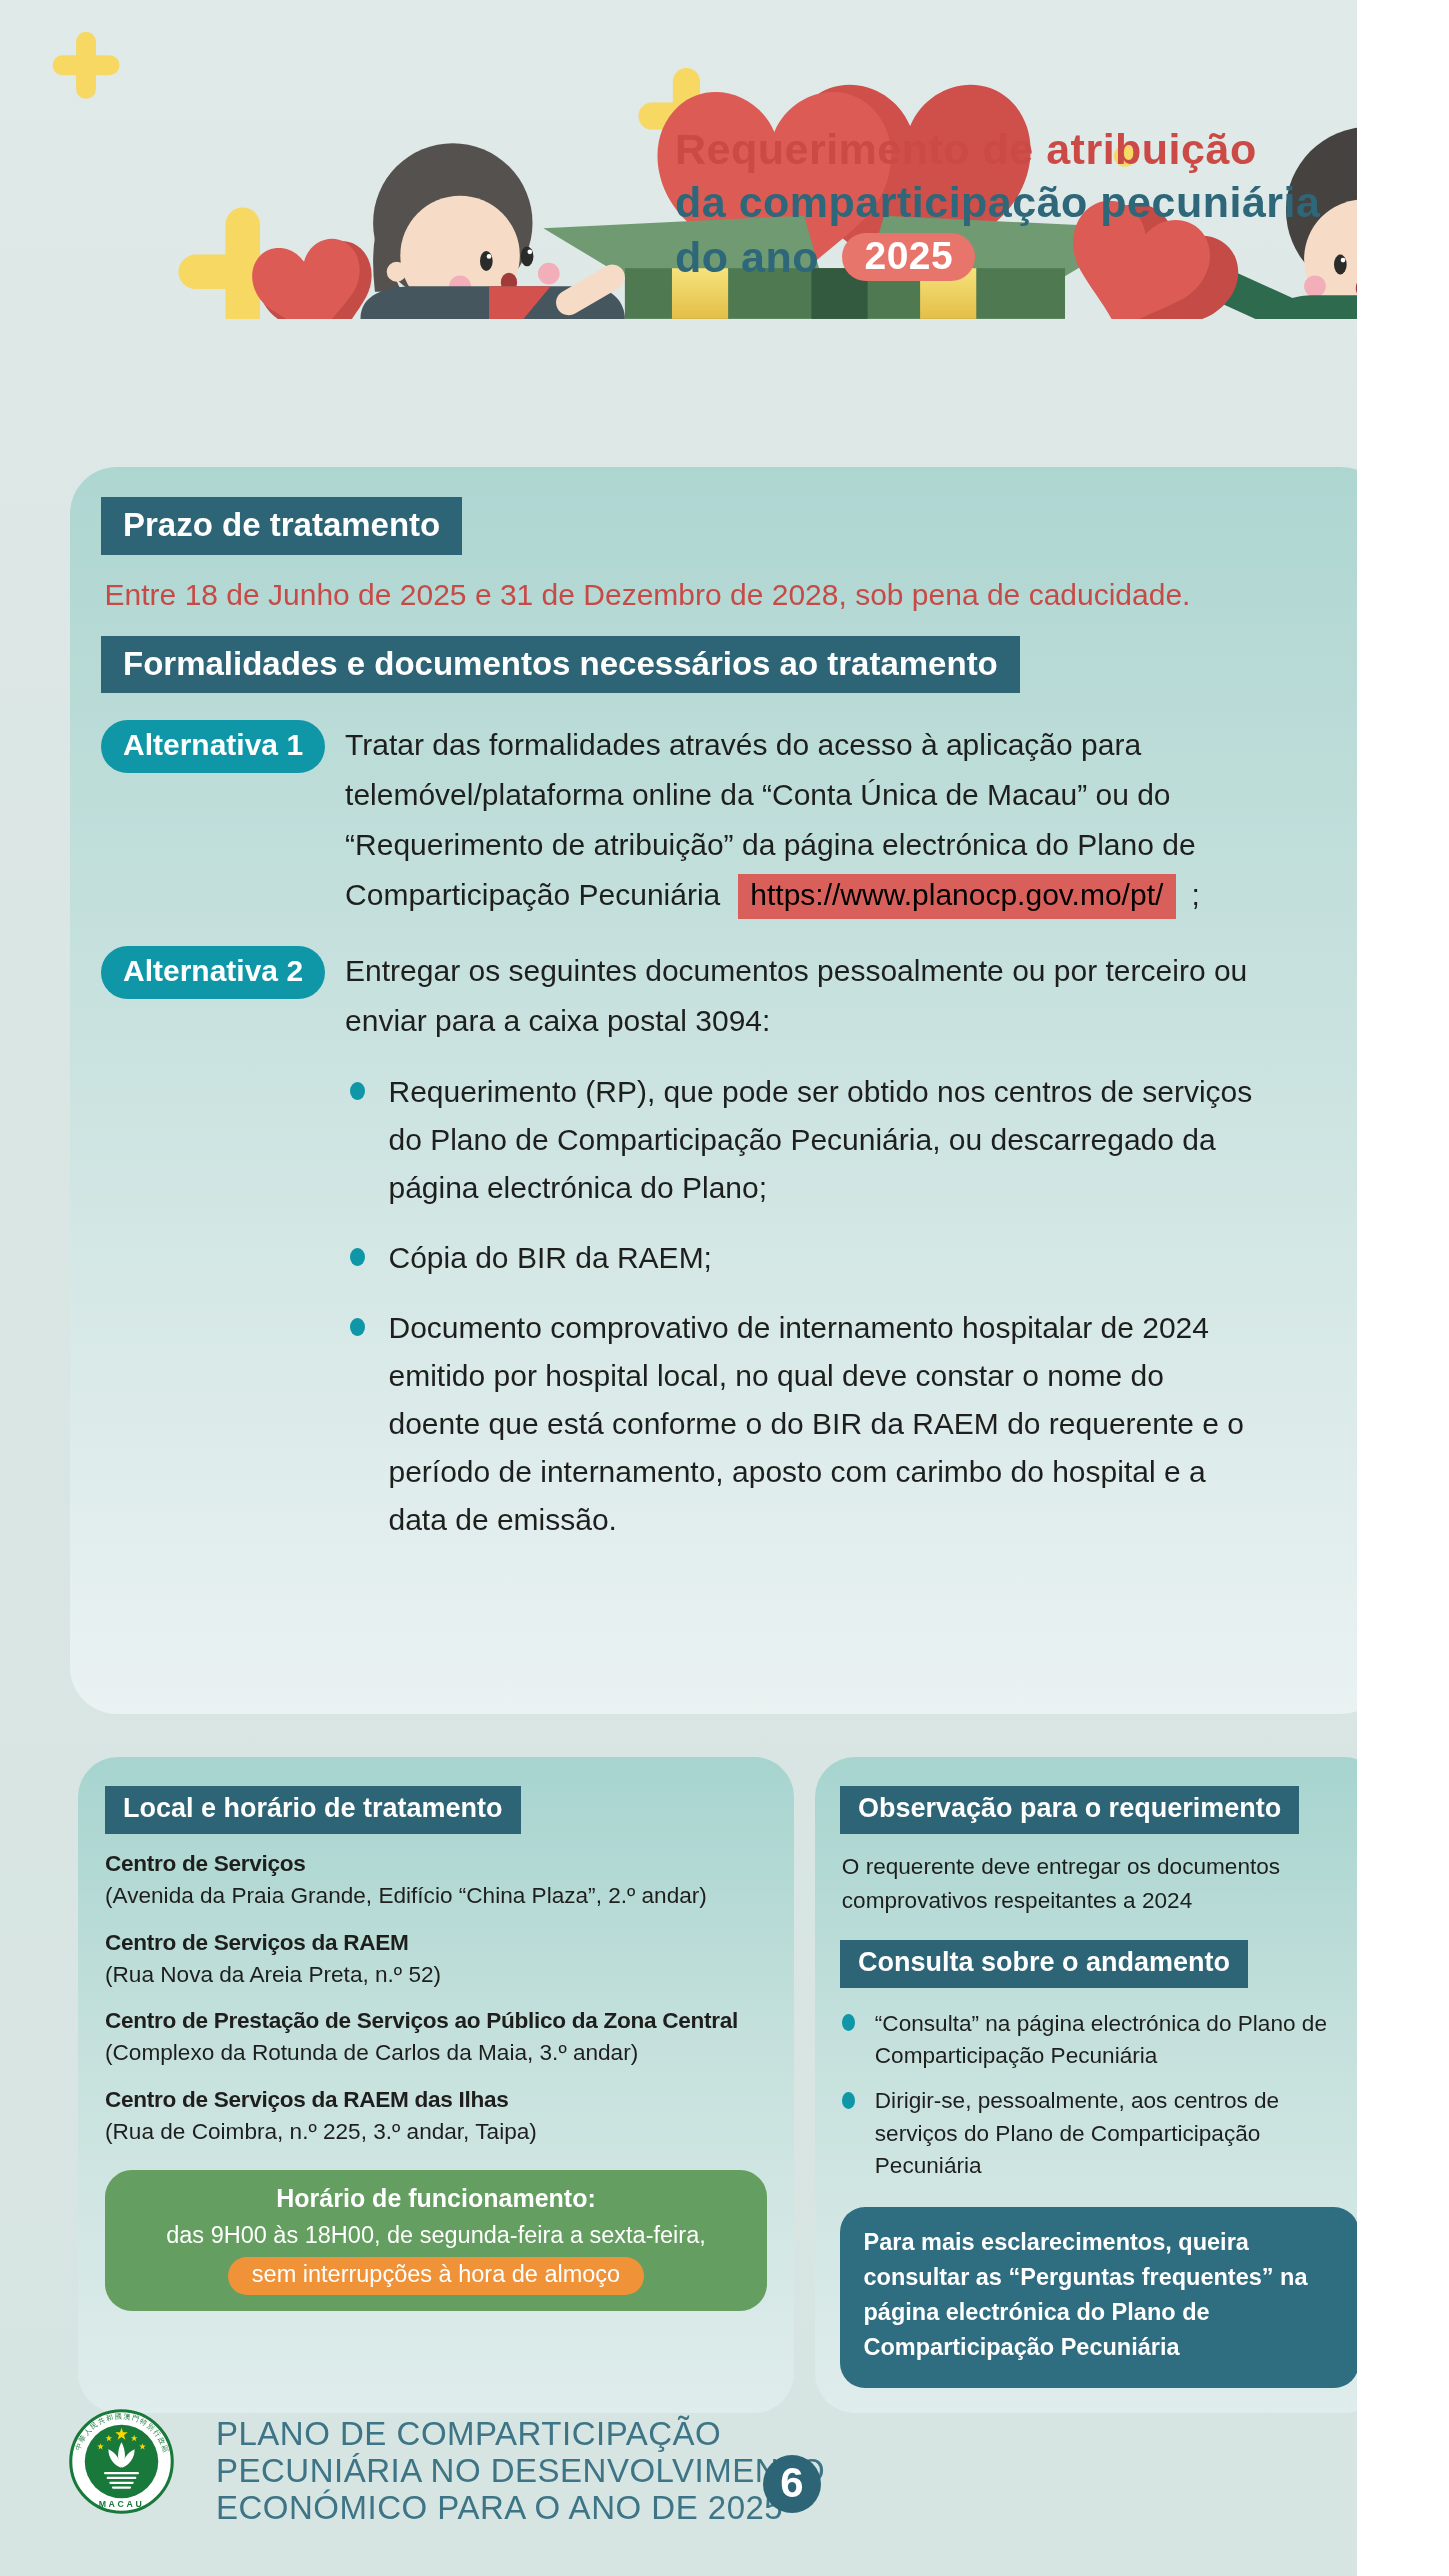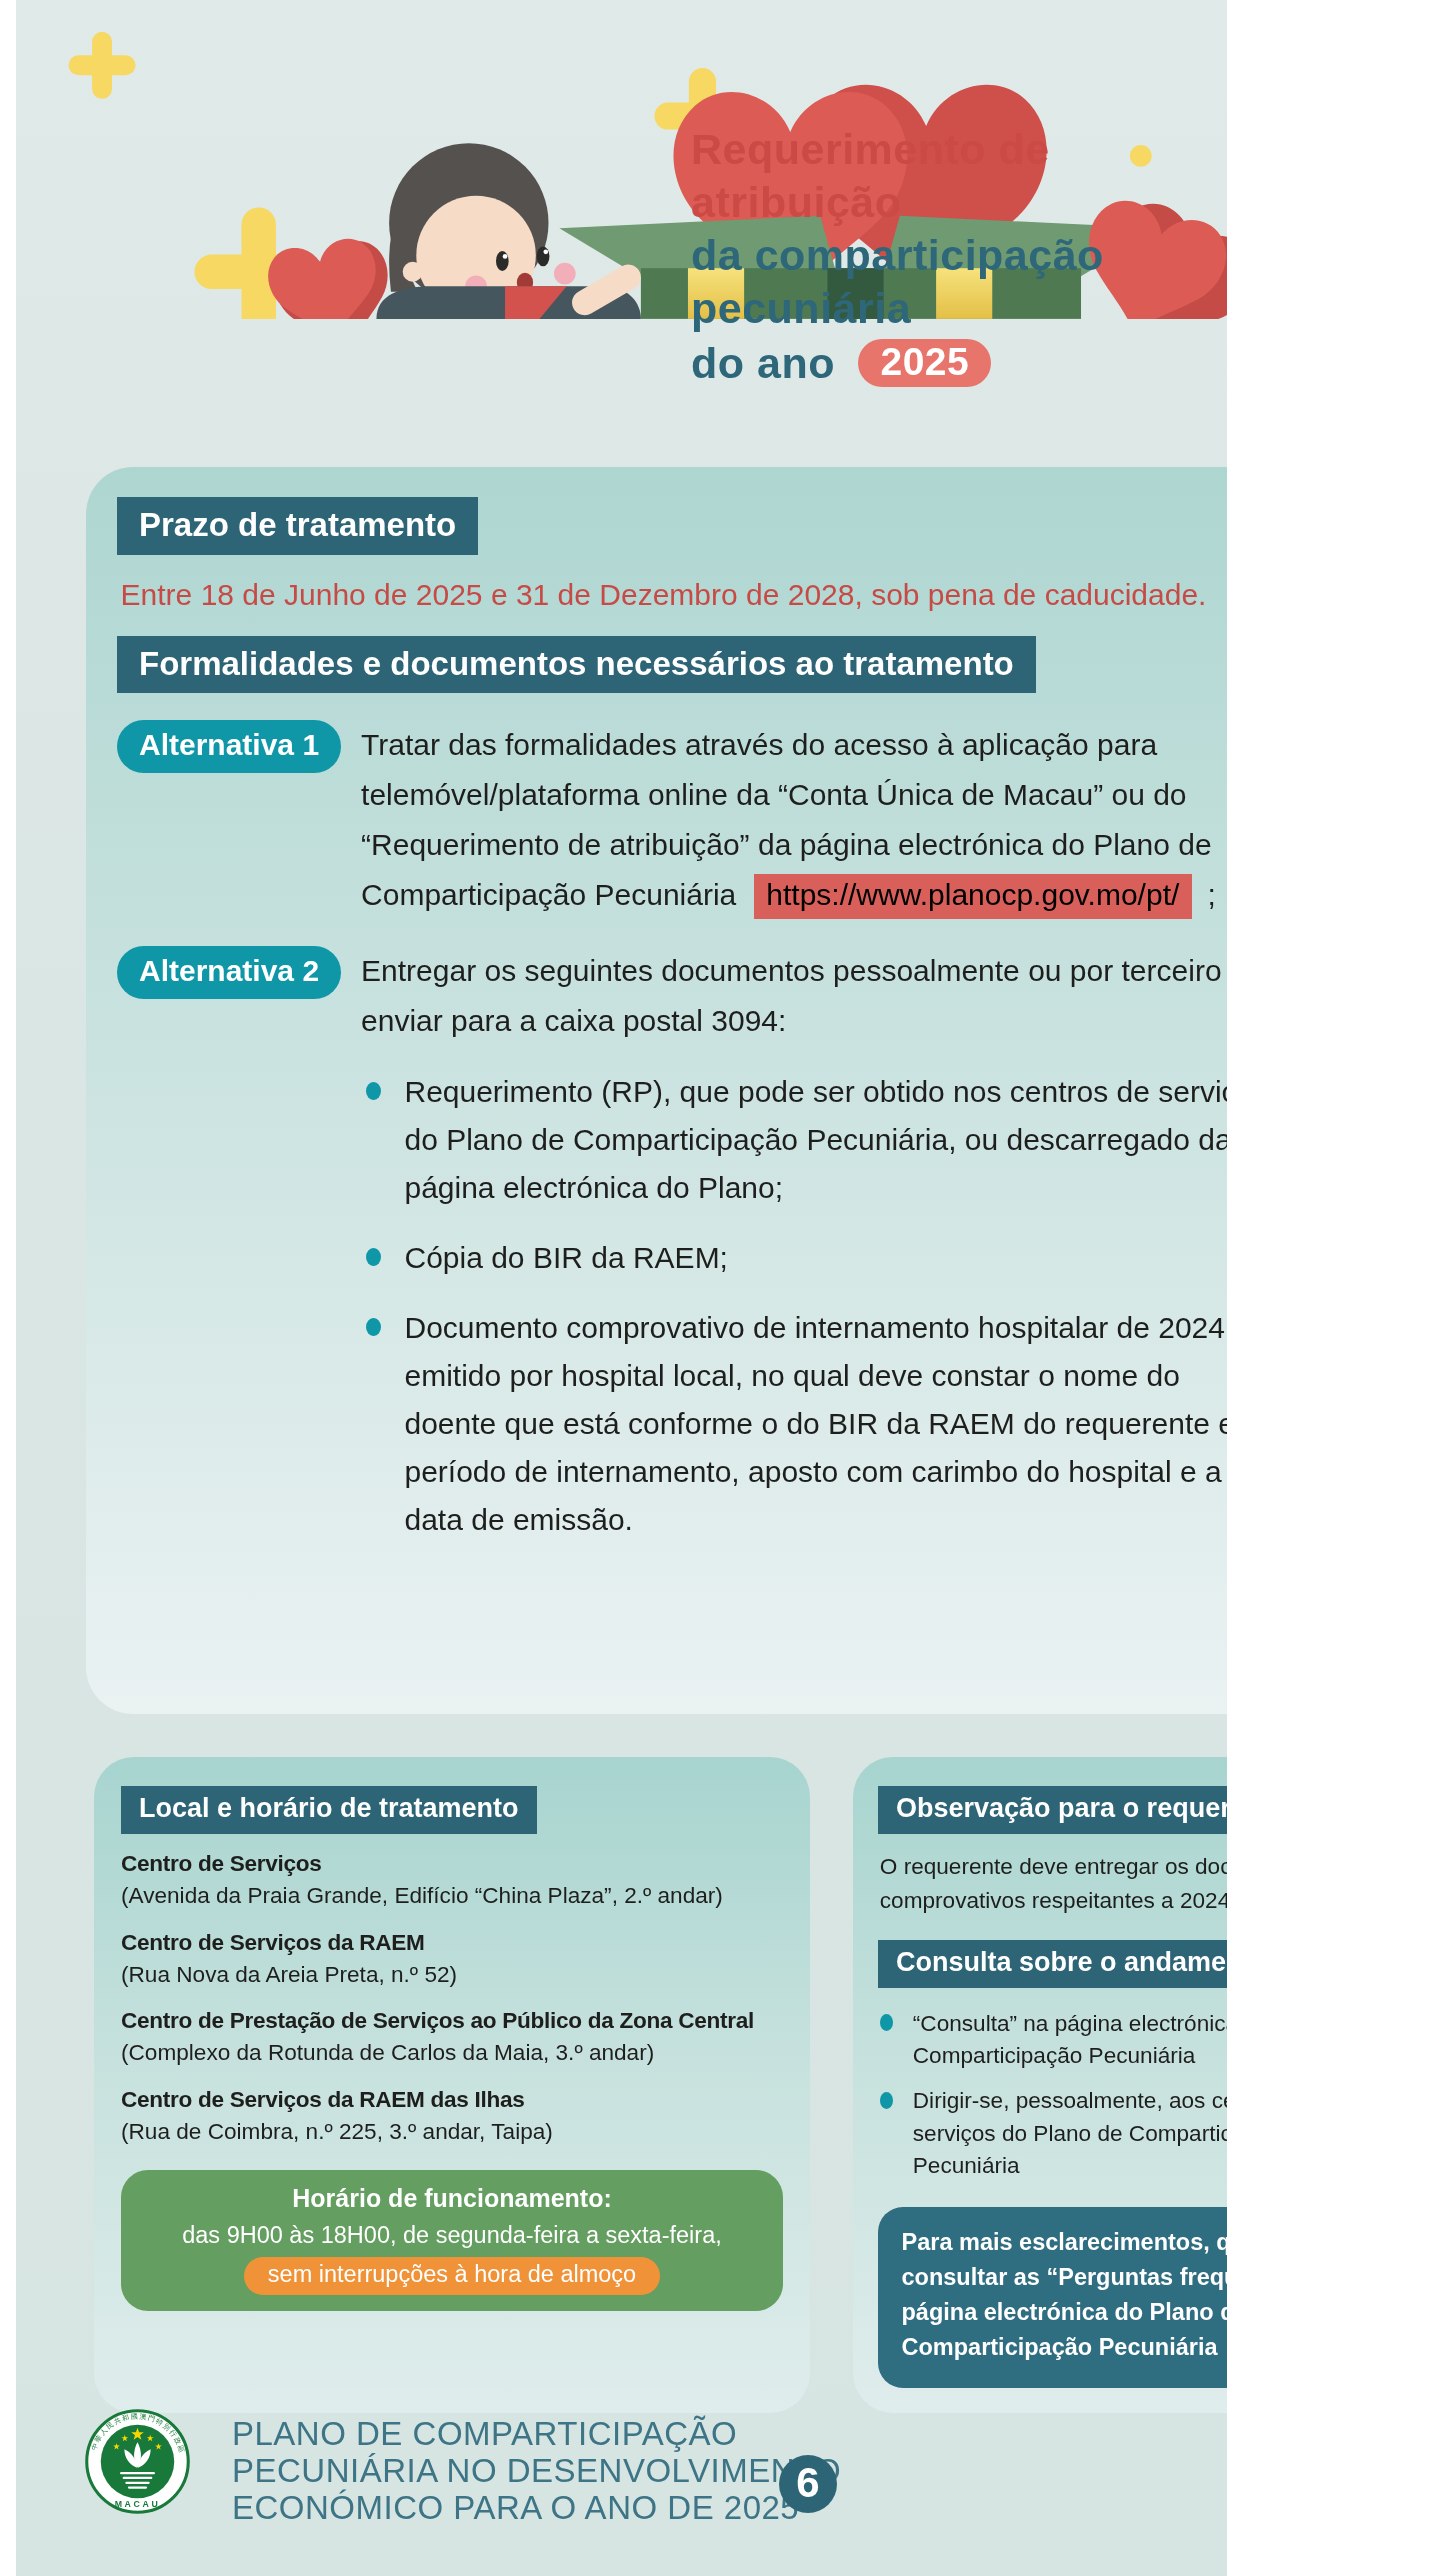--- a/index.html
+++ b/index.html
@@ -1,19 +1,19 @@
 <!DOCTYPE html>
 <html style="font-size:14.5px"><head>
 <meta charset="utf-8">
 <style>
   html,body{margin:0;padding:0;}
   .page{
-    position:relative;width:1211px;height:2576px;overflow:hidden;
+    position:relative;width:1357px;height:2576px;overflow:hidden;
     background:linear-gradient(180deg,#e0eae8 0%,#dae6e4 40%,#d6e4e2 100%);
-    font-family:"Liberation Sans","DejaVu Sans",sans-serif;color:#1e1f1d;margin-left:16px;
+    font-family:"Liberation Sans","DejaVu Sans",sans-serif;color:#1e1f1d;
   }
   
   .hero-illustration{position:absolute;top:0;left:0;width:1449px;height:319px;z-index:1;}
   .hero-title{position:absolute;left:675px;top:123px;z-index:3;font-weight:bold;font-size:43px;line-height:53px;letter-spacing:0.5px;}
   .hero-line1{color:#cb4a46;}
   .hero-line2{color:#2d6779;}
   .hero-line3{color:#2d6779;display:flex;align-items:center;gap:23.5px;margin-top:1.8px;}
   .year-badge{background:#e8756b;color:#fff;border-radius:905px;padding:2.7px 22px 6.3px;font-size:39px;line-height:1;display:inline-block;}
   
   .banner{position:absolute;top:299px;left:60px;width:1330px;height:141px;z-index:2;
@@ -27,21 +27,21 @@
   .h-box{display:inline-block;background:#2d6577;color:#fff;font-weight:bold;font-size:33px;line-height:1;padding:11px 22px 13.6px;}
   .red-note{color:#c64b47;font-size:30px;line-height:1.3;margin:20px 0 22px 3.6px;}
   .alt-row{display:flex;align-items:flex-start;gap:20px;margin-top:27px;}
   .alt-badge{flex:none;background:#0f97a8;color:#fff;font-size:30px;font-weight:bold;line-height:1;padding:10px 22px 12.7px;border-radius:27px;}
   .alt-text{width:915px;font-size:30px;line-height:1.66;}
   .link-box{display:inline-block;background:#d9605a;color:#000000;padding:1.8px 12.7px 6.3px;margin:0 7.2px 0 9px;line-height:1.25;}
   .b-list{margin:22px 0 0 5.4px;padding:0;list-style:none;}
   .b-item{position:relative;padding-left:38px;margin-bottom:22px;font-size:30px;line-height:1.6;}
   .b-item::before{content:"";position:absolute;left:0;top:13.6px;width:14.5px;height:18px;border-radius:50%;background:#0f97a8;}
   
-  .bottom-row{position:absolute;top:1757px;left:78px;width:1306px;display:flex;gap:43px;align-items:stretch;z-index:1;}
+  .bottom-row{position:absolute;top:1757px;left:78px;width:1306px;display:flex;gap:21px;align-items:stretch;z-index:1;}
   .sub-panel{background:linear-gradient(180deg,#a7d4cf 0%,#c6e1dd 45%,#dfedec 100%);border-radius:40px;box-sizing:border-box;min-height:625px;}
   .sub-panel.left{width:716px;flex:none;padding:29px 27px 25px;}
   .sub-panel.right{flex:1;padding:29px 25px 25px;}
   .h-box.small{font-size:27px;padding:9px 18px 11.8px;}
   .center-entry{margin-top:14.5px;}
   .center-name{font-weight:bold;font-size:22.6px;line-height:32px;letter-spacing:-0.3px;display:block;}
   .center-addr{font-size:22.6px;line-height:32px;display:block;}
   .hours-box{margin-top:22px;background:#649e60;border-radius:27px;color:#fff;text-align:center;padding:12.7px 14.5px 16.3px;}
   .hours-title{font-weight:bold;font-size:25px;line-height:1.35;}
   .hours-line{font-size:23.5px;line-height:1.35;margin-top:3.6px;}

